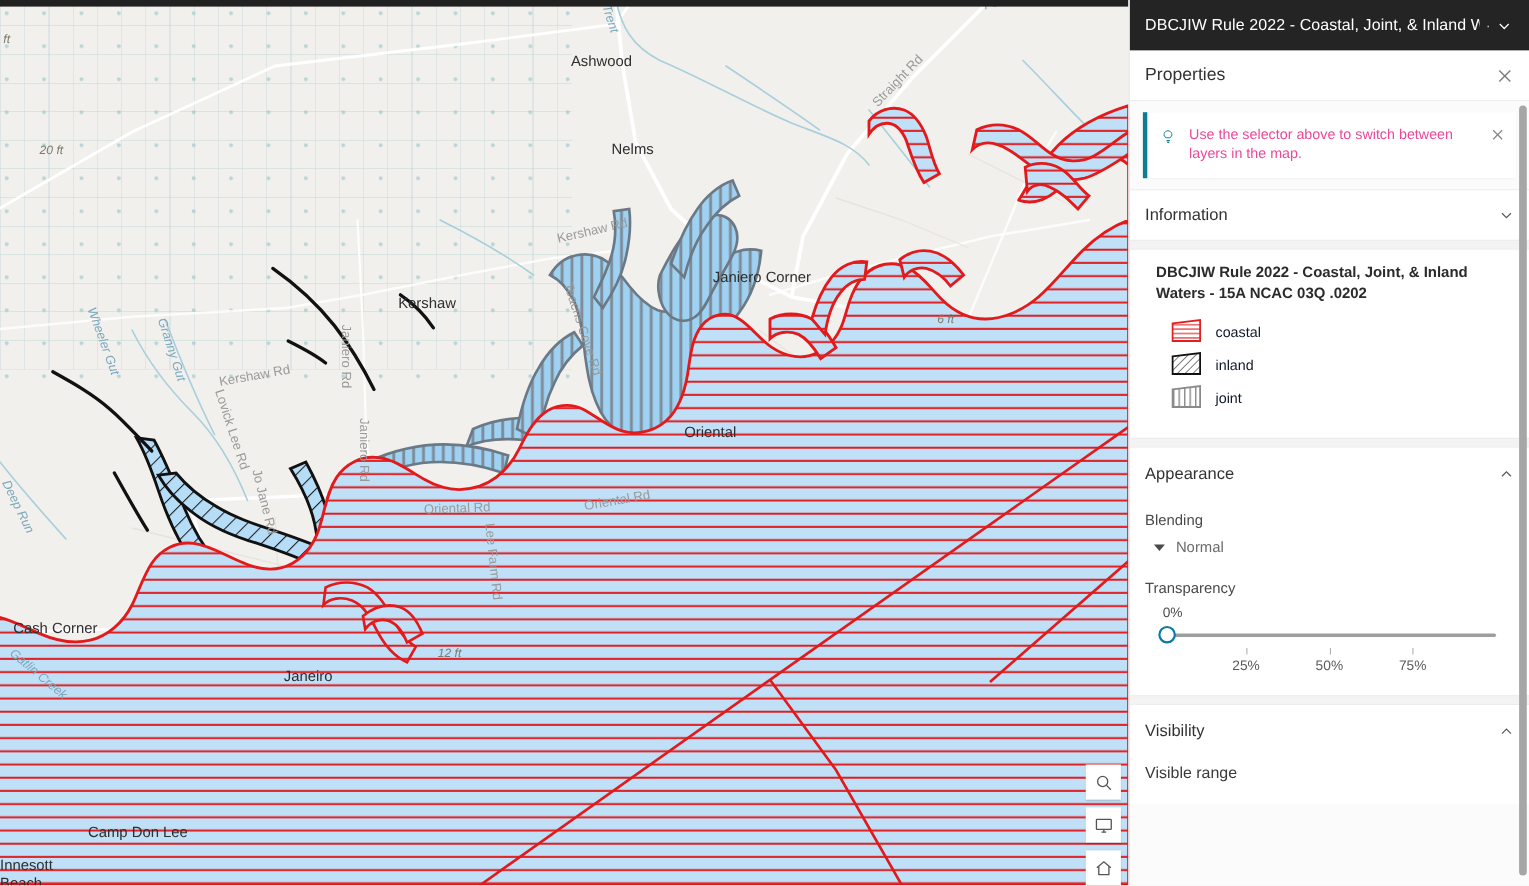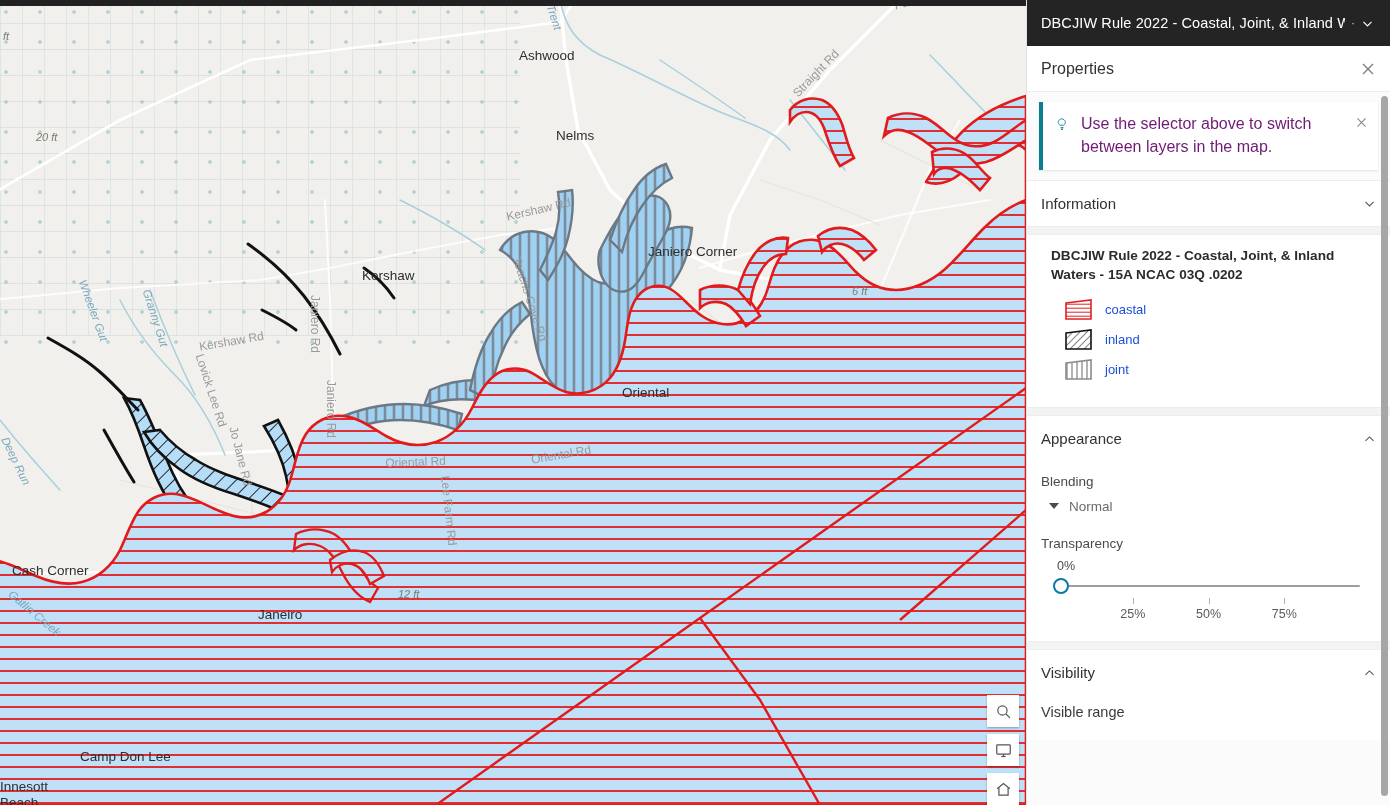--- a/index.html
+++ b/index.html
@@ -67,39 +67,39 @@
   .xbtn { width:16px; height:16px; opacity:.75; cursor:pointer; }
 
   .notice-wrap { padding:10px 12px 10px 12px; background:#fbfbfb; }
   .notice {
     display:flex; align-items:flex-start; gap:10px;
     background:#fff; border-left:4px solid #0b7e8f;
     box-shadow:0 1px 2px rgba(0,0,0,.10);
     padding:11px 10px 12px 10px; min-height:58px;
   }
   .notice .bulb { flex:none; width:18px; height:18px; margin-top:2px; }
-  .notice .msg { flex:1; font-size:16px; line-height:1.42; color:#701a75; }
+  .notice .msg { flex:1; font-size:13px; line-height:1.42; color:#ec4899; }
   .notice .nx { flex:none; width:13px; height:13px; margin-top:3px; opacity:.7; cursor:pointer; }
 
   .sect-head {
     height:46px; display:flex; align-items:center; justify-content:space-between;
     padding:0 14px; background:#fff; cursor:pointer;
     border-top:1px solid #ededed;
   }
   .sect-head .lbl { font-size:15px; color:#323232; }
   .sect-body { background:#fff; }
   .divider { height:9px; background:#f3f3f3; border-top:1px solid #ededed; border-bottom:1px solid #ededed;}
 
   .sym-title {
     font-size:13.6px; font-weight:700; color:#2b2b2b; line-height:1.38;
     padding:12px 18px 10px 24px;
   }
   .legend-row { display:flex; align-items:center; gap:10px; padding:2px 0 2px 36px; }
   .legend-row .sw { width:32px; height:26px; flex:none; }
-  .legend-row .nm { font-size:13px; color:#1d4ed8; }
+  .legend-row .nm { font-size:13px; color:#0f172a; }
 
   .field-label { font-size:13.5px; color:#4a4a4a; padding:12px 14px 4px 14px; }
   .blend-row { display:flex; align-items:center; gap:10px; padding:6px 14px 10px 22px; cursor:pointer; }
   .blend-row .tri { width:0;height:0;border-left:5px solid transparent;border-right:5px solid transparent;border-top:6px solid #4a4a4a; }
   .blend-row .val { font-size:13.5px; color:#6b6b6b; }
 
   .slider-wrap { padding:4px 22px 16px 22px; }
   .slider-val { font-size:12.5px; color:#4a4a4a; margin-left:8px; margin-bottom:3px; }
   .track-row { position:relative; height:22px; }
   .track { position:absolute; left:12px; right:8px; top:9px; height:2.5px; background:#9e9e9e; border-radius:2px; }

